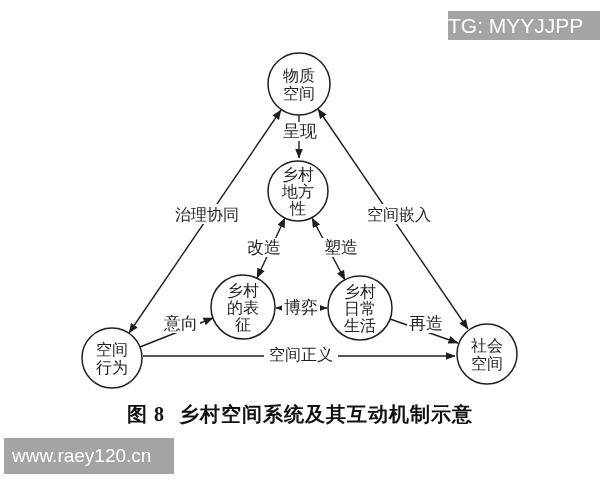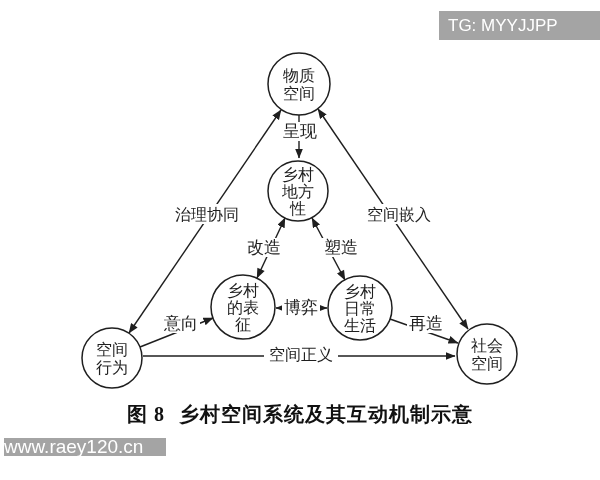--- a/index.html
+++ b/index.html
@@ -22,22 +22,22 @@
     text-align:center;font-weight:bold;font-size:20px;color:#111;
     letter-spacing:1px;
   }
   .caption .cap-prefix{margin-right:14px;}
   .wm{
     position:absolute;
     background:#a4a4a4;color:#ffffff;
     font-family:"Liberation Sans","DejaVu Sans",sans-serif;
     display:flex;align-items:center;
   }
-  .wm-top{right:0;top:11px;width:152px;height:29px;font-size:17px;padding-left:9px;}
-  .wm-bottom{left:4px;top:438px;width:162px;height:18px;font-size:19px;}
+  .wm-top{right:0;top:11px;width:152px;height:29px;font-size:21px;}
+  .wm-bottom{left:4px;top:438px;width:162px;height:36px;font-size:19px;padding-left:8px;}
 </style>
 </head>
 <body>
 
 <div class="stage">
 <svg width="600" height="480" viewBox="0 0 600 480">
   <defs>
     <marker id="ah-end" markerWidth="11" markerHeight="9" refX="9.5" refY="4" orient="auto" markerUnits="userSpaceOnUse">
       <path d="M0,0 L10,4 L0,8 z" fill="#1f1f1f"></path>
     </marker>

